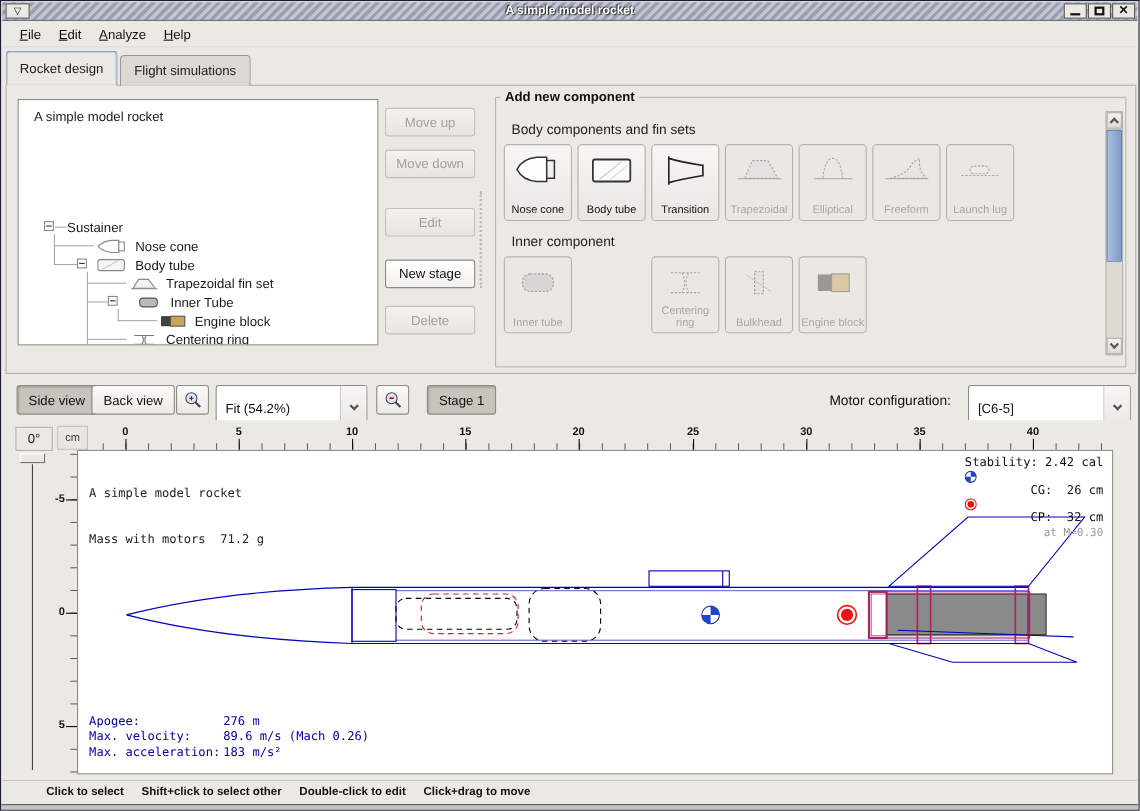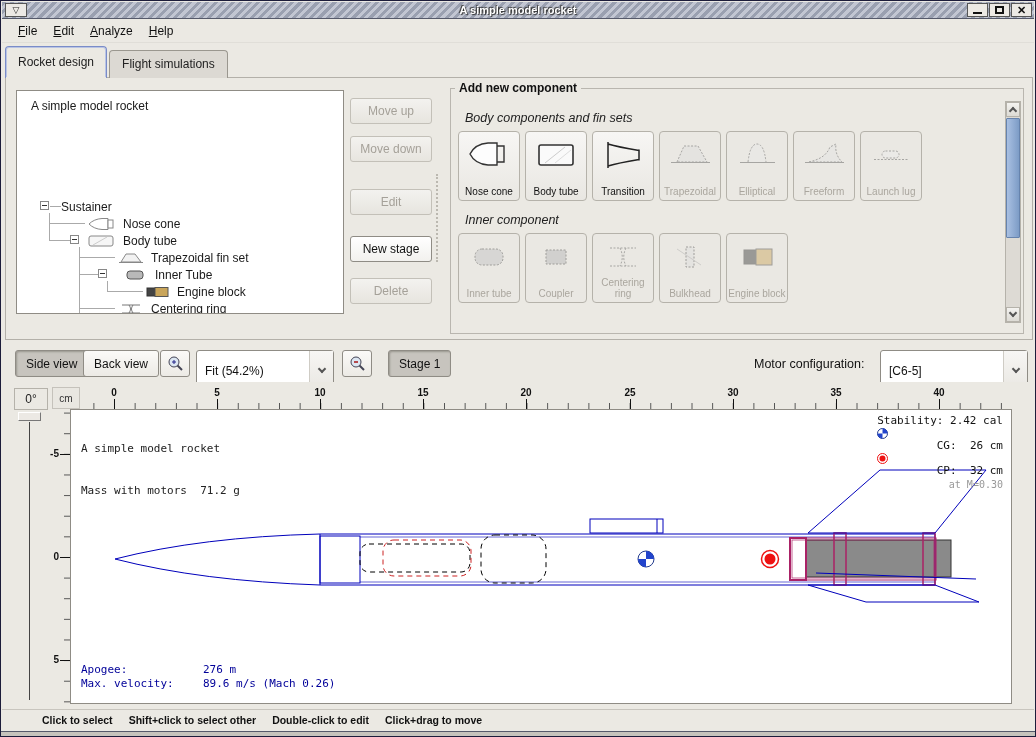--- a/index.html
+++ b/index.html
@@ -44,21 +44,21 @@
 
   
   .stage-btn { position:absolute; left:344px; width:82px; height:26px; border:1px solid #c3c0b8; border-radius:3px;
      background:linear-gradient(#f3f2ef,#e7e5df); color:#a5a199; font-size:12px; display:flex; align-items:center; justify-content:center; }
   .stage-btn.enabled { color:#111; border-color:#8f8c85; background:linear-gradient(#ffffff,#f2f1ee); }
   #dotted-sep { position:absolute; left:430px; top:96px; height:88px; width:0; border-left:2px dotted #bbb8b0; }
 
   
   #group { position:absolute; left:444px; top:10px; width:574px; height:246px; border:1px solid #b9b6af; }
   #group-title { position:absolute; left:4px; top:-8px; background:#ebe9e3; padding:0 4px; font-weight:bold; font-size:12px; color:#111; }
-  .section-label { position:absolute; left:14px; font-size:12.5px; color:#222;font-style:italic; }
+  .section-label { position:absolute; left:14px; font-size:12.5px; color:#222; }
   .comp-btn { position:absolute; width:62px; height:70px; border:1px solid #b5b2aa; border-radius:4px; background:linear-gradient(#f7f6f4,#e9e7e2); display:flex; flex-direction:column; align-items:center; justify-content:flex-end; padding-bottom:3px; }
   .comp-btn .clabel { font-size:10px; color:#111; text-align:center; line-height:11px; }
   .comp-btn .cicon { position:absolute; top:6px; left:50%; transform:translateX(-50%); }
   .comp-btn.off { background:#eae8e3; }
   .comp-btn.off .clabel { color:#aaa69e; }
   .comp-btn.off .cicon { opacity:.45; }
 
   
   .sb { position:absolute; width:16px; border:1px solid #b5b2aa; background:#dddad4; }
   .sb-arrow { position:absolute; left:0; width:14px; height:15px; background:linear-gradient(#f4f3f0,#dddbd5); border:1px solid #b5b2aa; display:flex; align-items:center; justify-content:center; }
@@ -310,28 +310,20 @@
 
       <div class="comp-btn off" style="left:7px;top:144px">
         <span class="cicon">
             <svg width="46" height="34">
               <rect x="9" y="9" width="28" height="16" rx="7" fill="#c2c2c2" stroke="#444" stroke-dasharray="2 1.5"></rect>
             </svg>
           </span>
         <span class="clabel">Inner tube</span>
         </div>
 
-      <div class="comp-btn off" style="left:74px;top:144px">
-        <span class="cicon">
-            <svg width="46" height="34">
-              <rect x="13" y="10" width="20" height="14" fill="#b5b5b5" stroke="#444" stroke-dasharray="2 1.5"></rect>
-            </svg>
-          </span>
-        <span class="clabel">Coupler</span>
-        </div>
 
       <div class="comp-btn off" style="left:141px;top:144px">
         <span class="cicon">
             <svg width="46" height="34">
               <path d="M10,8 H36 M10,26 H36 M20,8 C23,14 23,20 20,26 M26,8 C23,14 23,20 26,26" fill="none" stroke="#555" stroke-dasharray="2 1.5"></path>
             </svg>
           </span>
         <span class="clabel">Centering ring</span>
         </div>
 
@@ -521,20 +513,24 @@
 
       <div id="flight-info">
         <div class="fl-row">
             <span class="fl-label">Apogee:</span>
             <span>276 m</span>
           </div>
         <div class="fl-row">
             <span class="fl-label">Max. velocity:</span>
             <span>89.6 m/s  (Mach 0.26)</span>
           </div>
+        <div class="fl-row">
+            <span class="fl-label">Max. acceleration:</span>
+            <span>183 m/s²</span>
+          </div>
       </div>
     </div>
   </div>
 
   <div id="statusbar">
     <span>Click to select</span>
     <span>Shift+click to select other</span>
     <span>Double-click to edit</span>
     <span>Click+drag to move</span>
   </div>

